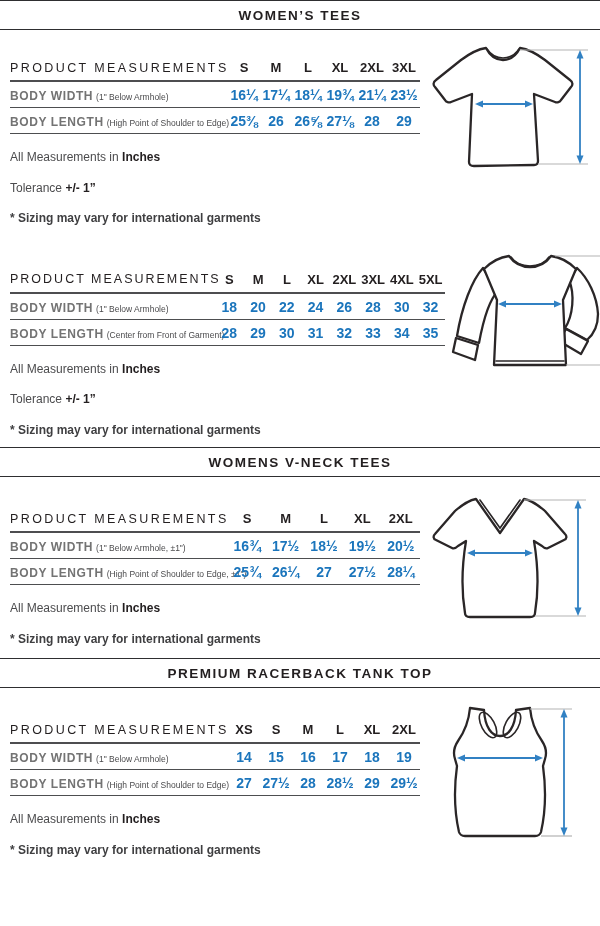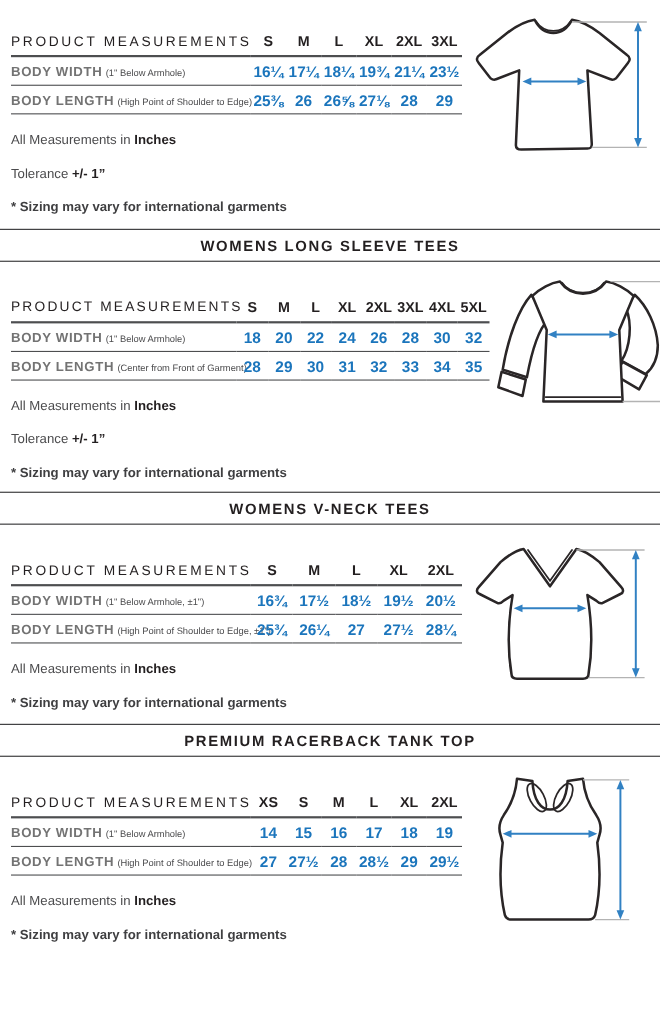--- a/index.html
+++ b/index.html
@@ -64,20 +64,23 @@
   .g-arrow{stroke:#3181c3;stroke-width:1.8;}
   .g-ahead{fill:#3181c3;stroke:none;}
   .g-ext{stroke:#b3b3b3;stroke-width:1.2;}
 </style>
 </head>
 <body>
 
 <div class="page">
   <div id="sections">
   <section class="section sec-0">
+    <div class="band">
+      <h2 class="title">WOMEN’S TEES</h2>
+    </div>
     <div class="body">
       <div class="table-area">
         <table class="meas-table">
           <thead>
                 <tr>
                   <th class="pm-col">PRODUCT MEASUREMENTS</th>
                   <th class="size-col">S</th>
                   <th class="size-col">M</th>
                   <th class="size-col">L</th>
                   <th class="size-col">XL</th>
@@ -123,23 +126,20 @@
     <polygon class="g-ahead" points="113,66 105,62.5 105,69.5"></polygon>
     <line class="g-arrow" x1="160" y1="19" x2="160" y2="119"></line>
     <polygon class="g-ahead" points="160,12 156.5,20.5 163.5,20.5"></polygon>
     <polygon class="g-ahead" points="160,126 156.5,117.5 163.5,117.5"></polygon>
   </svg>
           </div>
     </div>
   </section>
 
   <section class="section sec-1">
-    <div class="band">
-      <h2 class="title">WOMENS LONG SLEEVE TEES</h2>
-    </div>
     <div class="body">
       <div class="table-area">
         <table class="meas-table">
           <thead>
                 <tr>
                   <th class="pm-col">PRODUCT MEASUREMENTS</th>
                   <th class="size-col">S</th>
                   <th class="size-col">M</th>
                   <th class="size-col">L</th>
                   <th class="size-col">XL</th>

